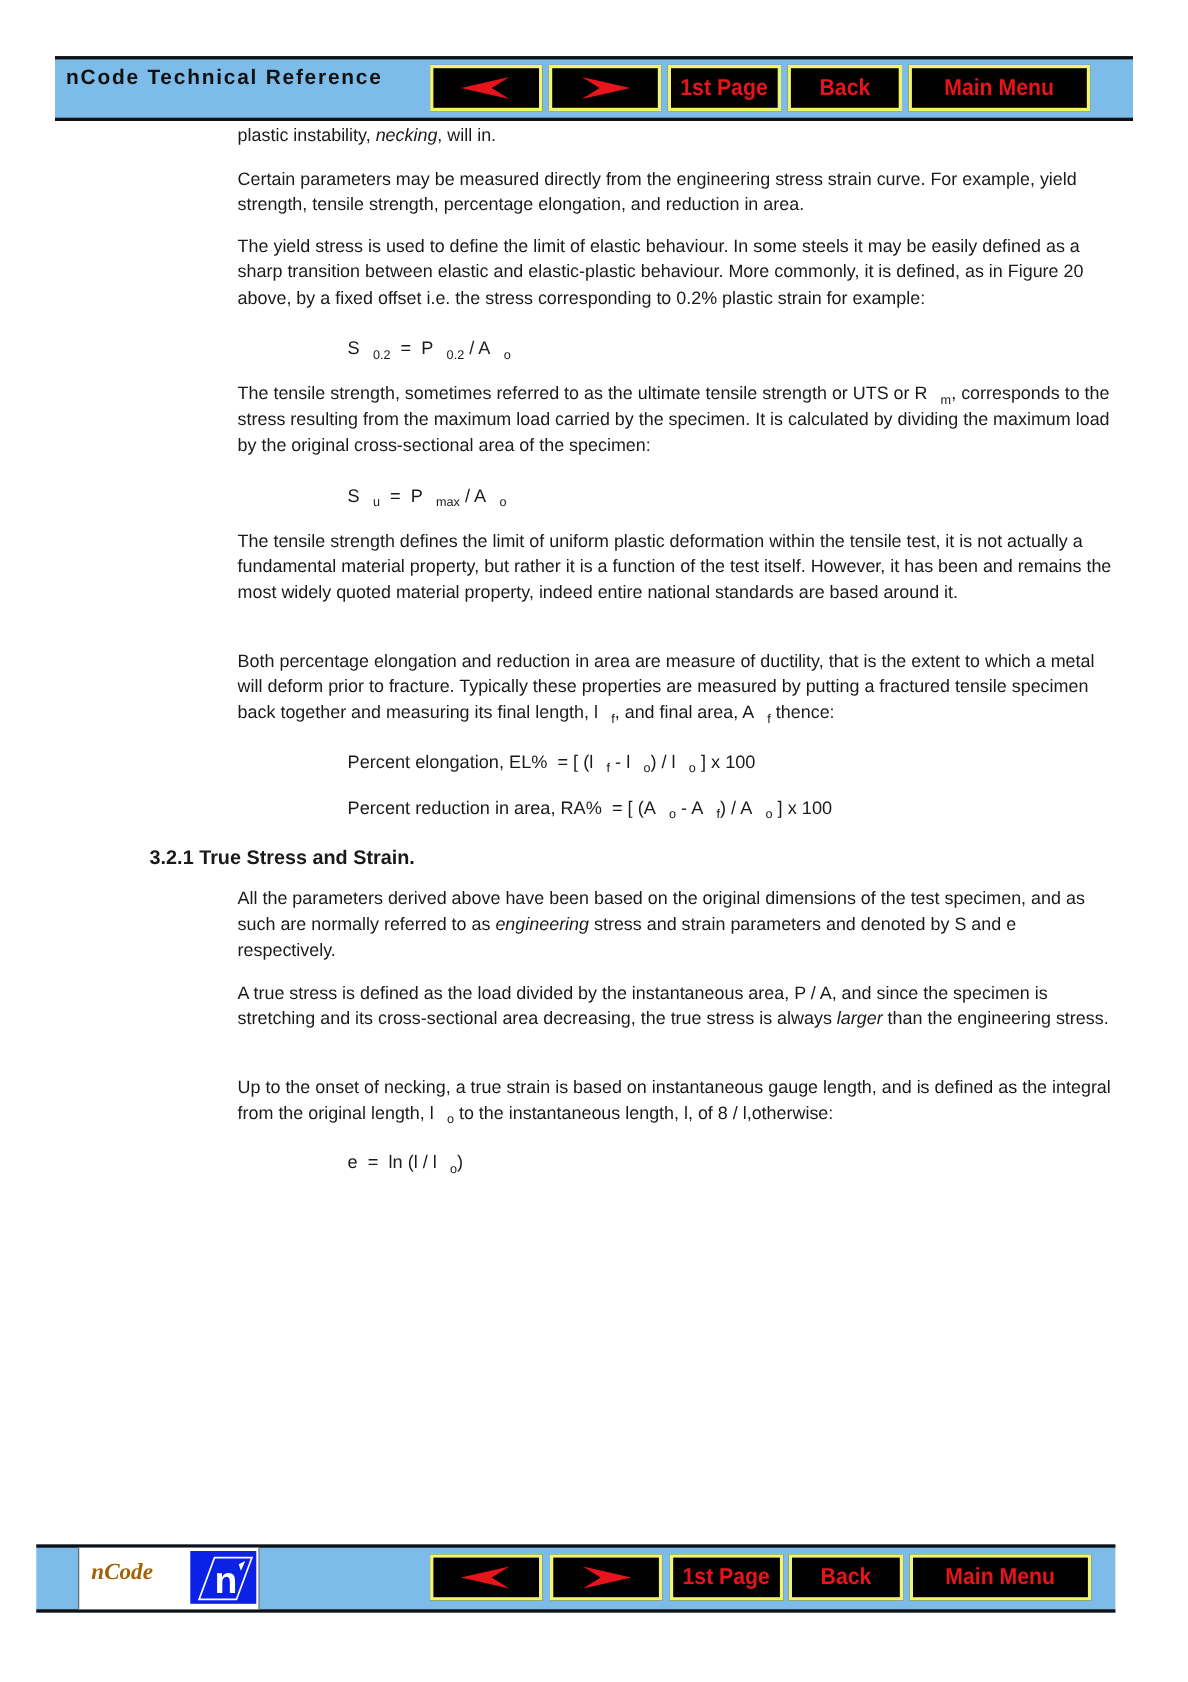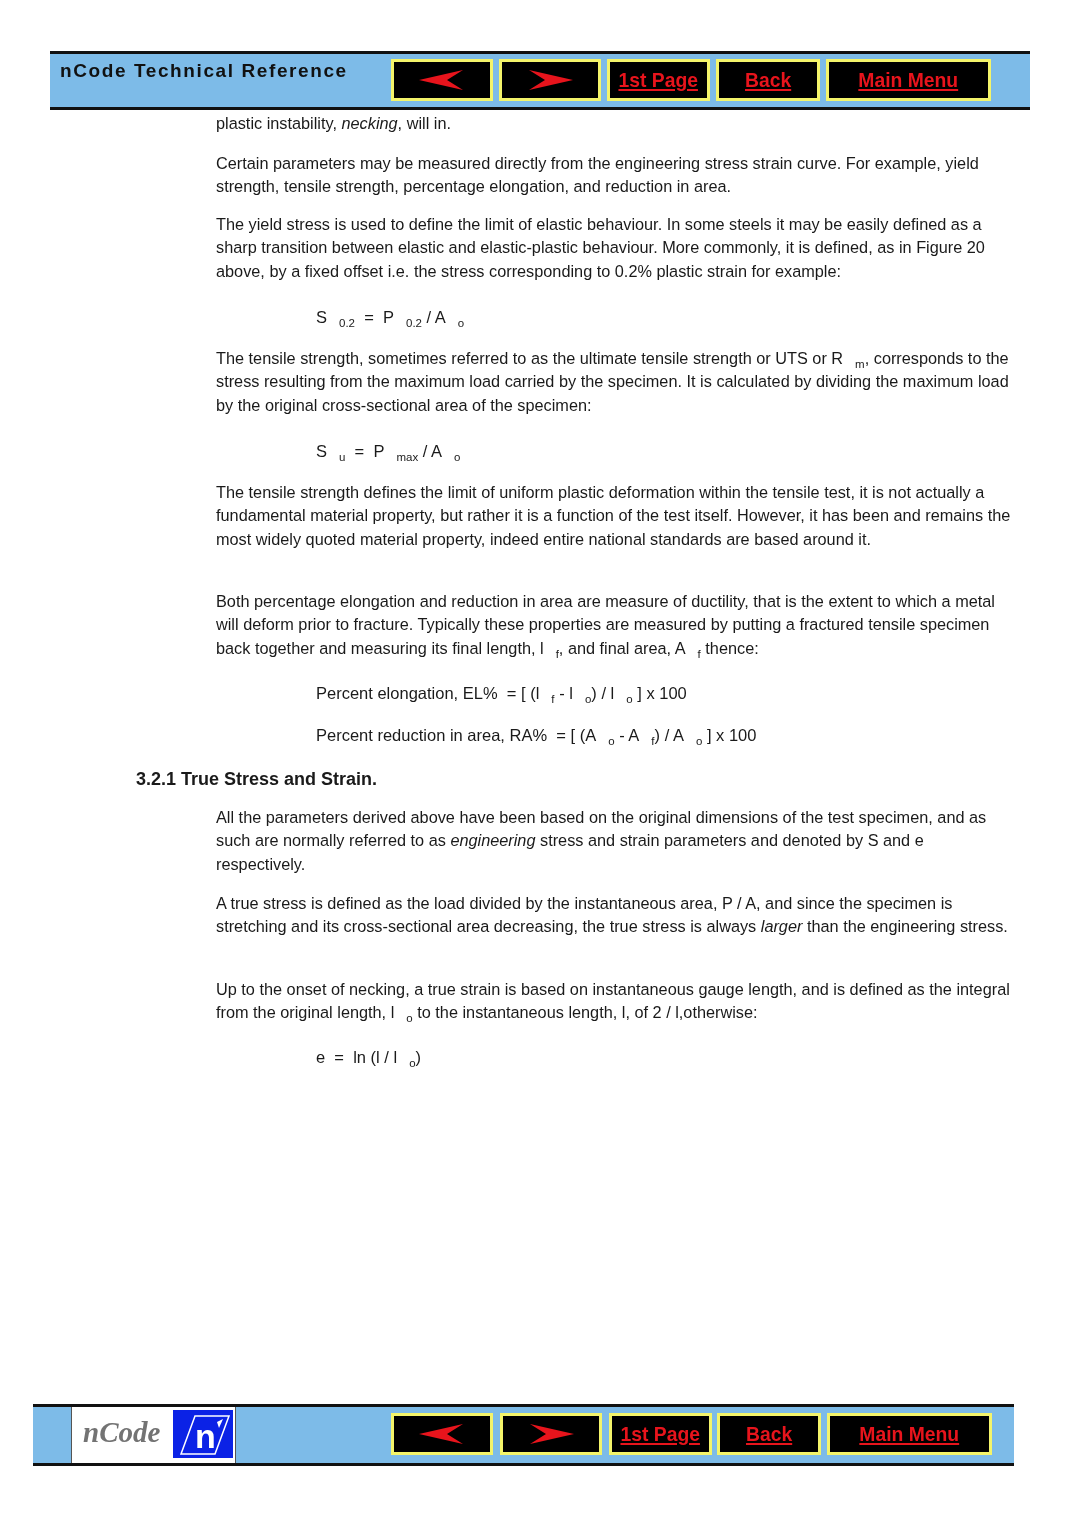--- a/index.html
+++ b/index.html
@@ -11,36 +11,36 @@
   .header-bar { left: 50px; top: 51px; width: 980px; height: 53px; }
   .footer-bar { left: 33px; top: 1404px; width: 981px; height: 56px; }
 
   .header-title { position: absolute; left: 10px; top: 4px; font-weight: bold; font-size: 19px;
                   letter-spacing: 1.6px; line-height: 25px; color: #111; }
   .header-title div { white-space: nowrap; }
   .header-title .l2 { letter-spacing: 1px; }
 
   .navbtn { position: absolute; background: #000; border: 3px solid #f4f46a; box-sizing: border-box;
             display: flex; align-items: center; justify-content: center; cursor: pointer;
-            color: #e8141c; font-weight: bold; font-size: 21px; white-space: nowrap; text-decoration: underline; }
+            color: #e8141c; font-weight: bold; font-size: 21px; white-space: nowrap; }
   .navbtn .lbl { transform: scaleX(0.92); display: inline-block; }
   .arrow { width: 50px; height: 22px; display: block; }
 
   
   .header-bar .b-prev { left: 341px; top: 5px; width: 102px; height: 42px; }
   .header-bar .b-next { left: 449px; top: 5px; width: 102px; height: 42px; }
   .header-bar .b-first { left: 557px; top: 5px; width: 103px; height: 42px; }
   .header-bar .b-back { left: 666px; top: 5px; width: 104px; height: 42px; }
   .header-bar .b-menu { left: 776px; top: 5px; width: 165px; height: 42px; }
 
   
   .logo-box { position: absolute; left: 38px; top: 0; width: 165px; height: 56px; background: #fff;
               border-left: 1px solid #555; border-right: 1px solid #555; box-sizing: border-box; }
   .logo-text { position: absolute; left: 11px; top: 9px; font-family: "Liberation Serif", serif;
-               font-style: italic; font-weight: bold; font-size: 29px; color: #737373; }
+               font-style: italic; font-weight: bold; font-size: 21px; color: #a16207; }
   .logo-mark { position: absolute; left: 101px; top: 3px; width: 60px; height: 48px; background: #0b22e6; }
   .footer-bar .b-prev { left: 358px; top: 6px; width: 102px; height: 42px; }
   .footer-bar .b-next { left: 467px; top: 6px; width: 102px; height: 42px; }
   .footer-bar .b-first { left: 576px; top: 6px; width: 103px; height: 42px; }
   .footer-bar .b-back { left: 684px; top: 6px; width: 104px; height: 42px; }
   .footer-bar .b-menu { left: 794px; top: 6px; width: 165px; height: 42px; }
 
   
   .content { position: absolute; left: 216px; top: 112px; width: 800px; font-size: 16.3px; line-height: 23.4px; }
   .content p { margin: 0; }
@@ -96,21 +96,21 @@
   <p class="para" style="top:478px"><span>Both percentage elongation and reduction in area are measure of ductility, that is the extent to which a metal will deform prior to fracture. Typically these properties are measured by putting a fractured tensile specimen back together and measuring its final length, l</span><sub>f</sub><span>, and final area, A</span><sub>f</sub><span> thence:</span></p>
 
   <div class="formula" style="top:570px"><span style="white-space:pre">Percent elongation, EL%  = [ (l</span><sub>f</sub><span style="white-space:pre"> - l</span><sub>o</sub><span style="white-space:pre">) / l</span><sub>o</sub><span style="white-space:pre"> ] x 100</span></div>
 
   <div class="formula" style="top:612px"><span style="white-space:pre">Percent reduction in area, RA%  = [ (A</span><sub>o</sub><span style="white-space:pre"> - A</span><sub>f</sub><span style="white-space:pre">) / A</span><sub>o</sub><span style="white-space:pre"> ] x 100</span></div>
 
   <p class="para" style="top:694px"><span>All the parameters derived above have been based on the original dimensions of the test specimen, and as such are normally referred to as </span><em>engineering</em><span> stress and strain parameters and denoted by S and e respectively.</span></p>
 
   <p class="para" style="top:780px"><span>A true stress is defined as the load divided by the instantaneous area, P / A, and since the specimen is stretching and its cross-sectional area decreasing, the true stress is always </span><em>larger</em><span> than the engineering stress.</span></p>
 
-  <p class="para" style="top:866px"><span>Up to the onset of necking, a true strain is based on instantaneous gauge length, and is defined as the integral from the original length, l</span><sub>o</sub><span> to the instantaneous length, l, of 2 / l,otherwise:</span></p>
+  <p class="para" style="top:866px"><span>Up to the onset of necking, a true strain is based on instantaneous gauge length, and is defined as the integral from the original length, l</span><sub>o</sub><span> to the instantaneous length, l, of 8 / l,otherwise:</span></p>
 
   <div class="formula" style="top:934px"><span style="white-space:pre">e  =  ln (l / l</span><sub>o</sub><span>)</span></div>
 </div>
 
 <div class="heading" style="top:769px">3.2.1 True Stress and Strain.</div>
 
 <div class="bar footer-bar">
   <div class="logo-box">
     <span class="logo-text">nCode</span>
     <div class="logo-mark">

